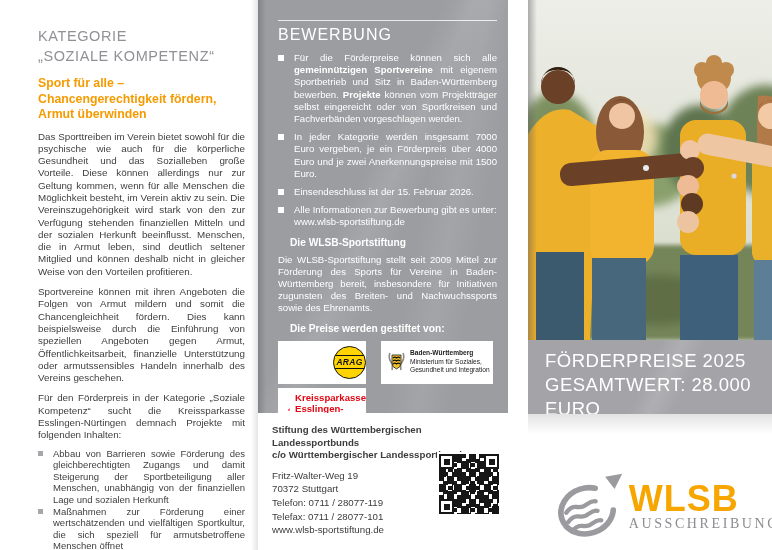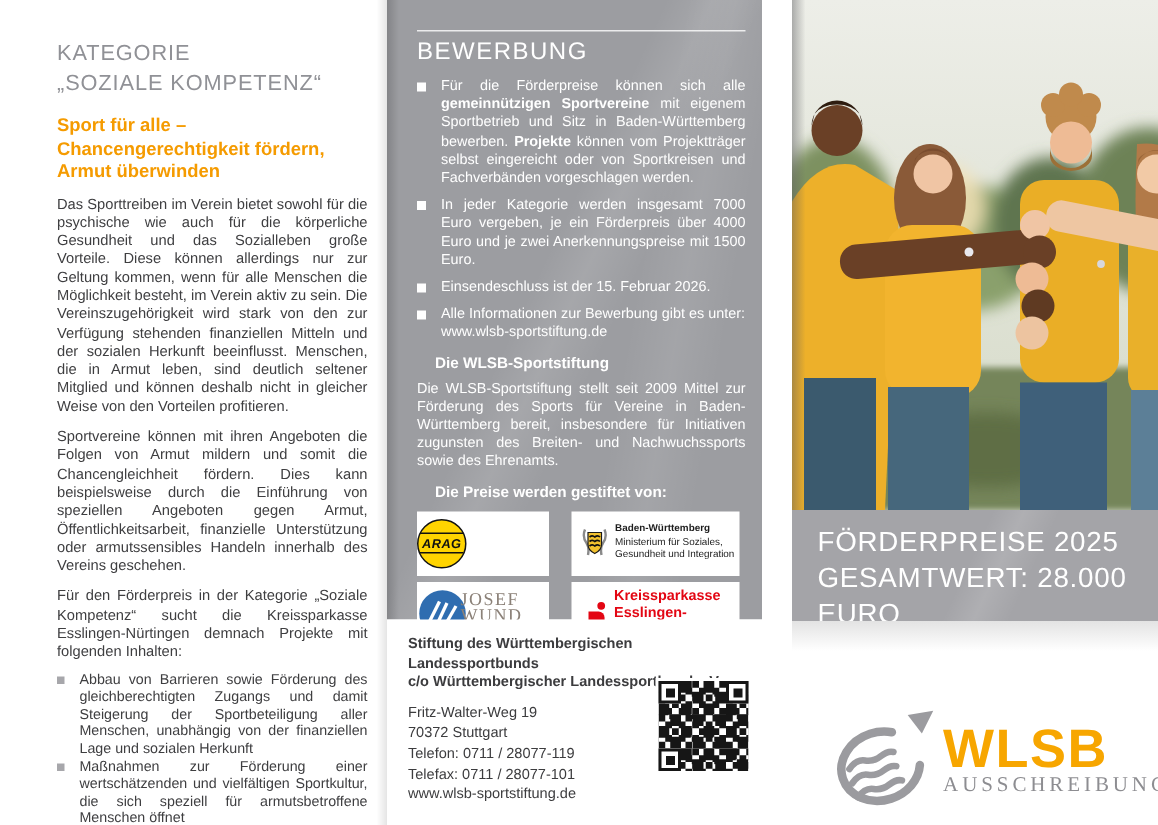--- a/index.html
+++ b/index.html
@@ -27,21 +27,21 @@
   .panel-mid::before { content:""; position:absolute; left:0; top:0; width:8px; height:100%;
       background:linear-gradient(to right, rgba(0,0,0,0.16), rgba(0,0,0,0)); }
   .mid-heading { border-top:1px solid rgba(255,255,255,0.8); padding-top:5px; font-size:16px; letter-spacing:1px; font-weight:400; }
   .mid-bullets { margin-top:8px; list-style:none; }
   .mid-bullets li { position:relative; padding-left:16px; font-size:9.6px; line-height:12.2px; text-align:justify; hyphens:auto; margin-bottom:6px; }
   .mid-bullets li::before { content:""; position:absolute; left:0; top:3px; width:5.5px; height:5.5px; background:#ffffff; }
   .bold { font-weight:bold; }
   .mid-sub { margin-top:8px; font-weight:bold; font-size:10.2px;padding-left:12px; }
   .mid-text { margin-top:6px; font-size:9.6px; line-height:12.2px; text-align:justify; hyphens:auto; }
   .sponsor-grid { margin-top:7px; display:grid; grid-template-columns:88px 112px; gap:4px 15px; }
-  .sponsor-box { background:#fff; height:43px; display:flex; align-items:center; justify-content:flex-start; overflow:hidden; }
+  .sponsor-box { background:#fff; height:43px; display:flex; align-items:center; justify-content:flex-end; overflow:hidden; }
   .arag-circle { width:33px; height:33px; border-radius:50%; background:#ffd400; border:1.5px solid #141414;
       display:flex; align-items:center; justify-content:center; }
   .arag-circle span { font-size:8.5px; font-weight:bold; font-style:italic; color:#111;
       border-top:1px solid #111; border-bottom:1px solid #111; padding:1px 1px; letter-spacing:0.3px; }
   .bw-box { gap:5px; justify-content:flex-start; padding-left:7px; }
   .bw-lines { font-size:6.6px; line-height:8.6px; color:#1c1c1c; }
   .bw-lines .l1 { font-weight:bold; }
   .wund-box { gap:2px; }
   .wund-text { color:#8b8178; font-family:"Liberation Serif", serif; }
   .wund-text .l1 { font-size:12px; line-height:11px; letter-spacing:1px; }
@@ -124,33 +124,20 @@
           <path d="M15 1 q2 5 -1 9 q-2 3 -1 8" fill="none" stroke="#8a8a8a" stroke-width="1.6"></path>
           <path d="M4 3 h9 v8 q0 4 -4.5 6 q-4.5 -2 -4.5 -6 z" fill="#f2c12e" stroke="#1a1a1a" stroke-width="0.8"></path>
           <path d="M5 6 q2 -1.6 3.5 0 q2 -1.6 3.5 0" fill="none" stroke="#111" stroke-width="1.1"></path>
           <path d="M5 9 q2 -1.6 3.5 0 q2 -1.6 3.5 0" fill="none" stroke="#111" stroke-width="1.1"></path>
           <path d="M5 12 q2 -1.6 3.5 0 q2 -1.6 3.5 0" fill="none" stroke="#111" stroke-width="1.1"></path>
         </svg>
         <div class="bw-lines">
           <div class="l1">Baden-Württemberg</div>
           <div>Ministerium für Soziales,</div>
           <div>Gesundheit und Integration</div>
-        </div>
-      </div>
-      <div class="sponsor-box wund-box">
-        <svg width="34" height="34" viewBox="0 0 34 34">
-          <circle cx="17" cy="17" r="15.5" fill="#2f6db0"></circle>
-          <path d="M8 23 L15 9" stroke="#fff" stroke-width="2.2"></path>
-          <path d="M13 25 L20 10" stroke="#fff" stroke-width="2.2"></path>
-          <path d="M18 26 L26 12" stroke="#fff" stroke-width="2.2"></path>
-        </svg>
-        <div class="wund-text" style="margin-left:-7px;">
-          <div class="l1">JOSEF</div>
-          <div class="l1">WUND</div>
-          <div class="l3">STIFTUNG</div>
         </div>
       </div>
       <div class="sponsor-box ksk-box">
         <svg width="15" height="19" viewBox="0 0 15 19">
           <circle cx="11" cy="3.2" r="2.9" fill="#e30613"></circle>
           <path d="M1.5 7.5 h7.5 a4.5 4.5 0 0 1 4.5 4.5 v6.5 h-7.5 a4.5 4.5 0 0 1 -4.5 -4.5 z" fill="#e30613"></path>
         </svg>
         <div class="ksk-text">
           <div>Kreissparkasse</div>
           <div>Esslingen-Nürtingen</div>

